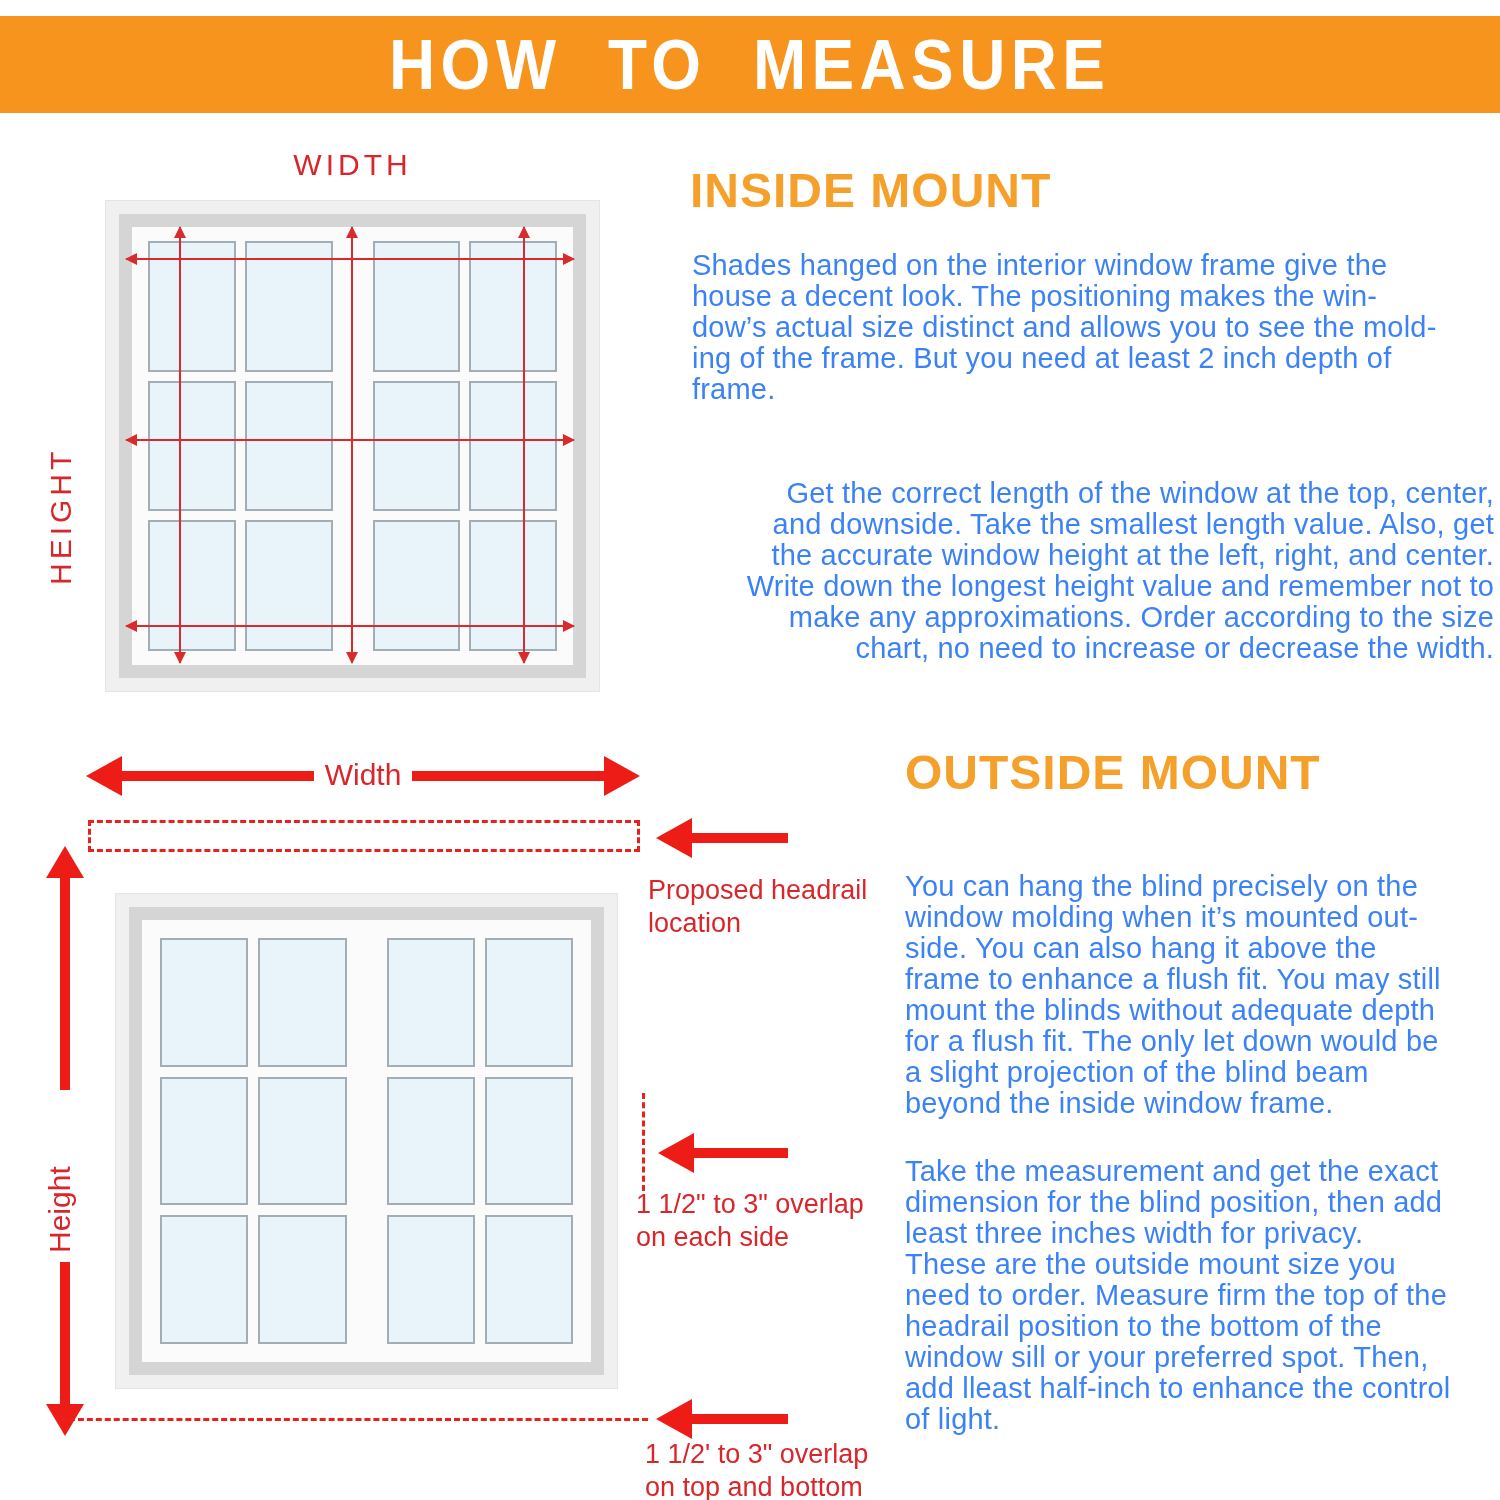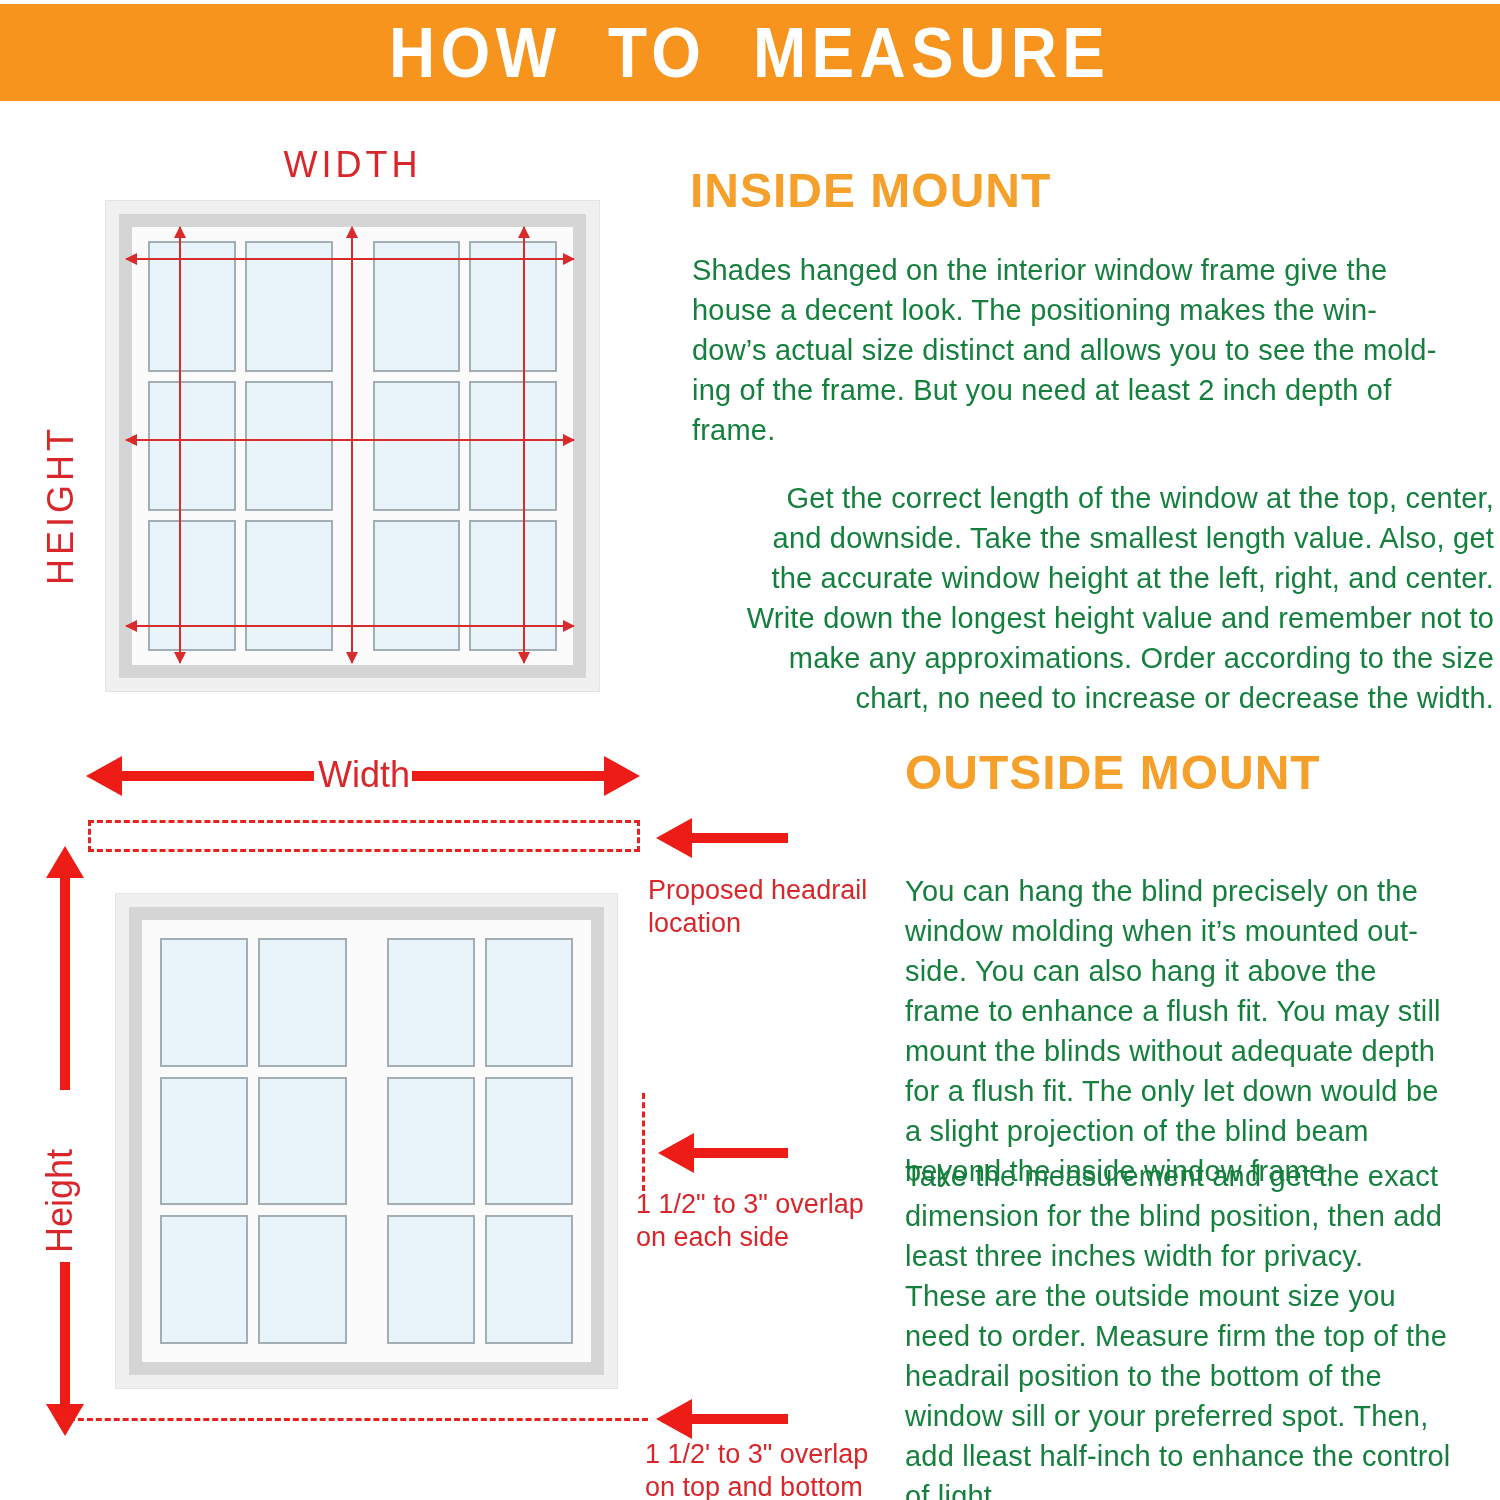--- a/index.html
+++ b/index.html
@@ -5,21 +5,21 @@
   html,body { margin:0; padding:0; }
   body {
     width:1500px; height:1500px; background:#ffffff;
     font-family:"Liberation Sans", sans-serif;
     position:relative; overflow:hidden;
   }
   .page { position:absolute; inset:0; }
 
   
   .banner {
-    position:absolute; left:0; top:4px; width:1500px; height:97px;
+    position:absolute; left:0; top:16px; width:1500px; height:97px;
     background:#F7941E; display:flex; align-items:center; justify-content:center;
   }
   .banner h1 {
     margin:0; color:#ffffff; font-size:71px; font-weight:bold;
     letter-spacing:6px; word-spacing:26px; transform:scaleX(0.9);
     white-space:nowrap;
   }
 
   
   .win-outer { position:absolute; background:#F0F0F0; border:1px solid #E4E4E4; box-sizing:border-box; padding:13px; }
@@ -50,26 +50,26 @@
   .tav.up::before   { content:""; position:absolute; top:-32px;    left:50%; transform:translateX(-50%); width:0; height:0; border:19px solid transparent; border-top:0;    border-bottom:32px solid #ED1C16; }
   .tav.down::after  { content:""; position:absolute; bottom:-32px; left:50%; transform:translateX(-50%); width:0; height:0; border:19px solid transparent; border-bottom:0; border-top:32px solid #ED1C16; }
 
   
   .dash-box { position:absolute; border:3px dashed #E8211D; box-sizing:border-box; }
   .dash-h   { position:absolute; border-top:3px dashed #E8211D; }
   .dash-v   { position:absolute; border-left:3px dashed #E8211D; }
 
   
   .rlab { position:absolute; color:#D9262B; font-size:27px; line-height:33px; white-space:pre-line; }
-  .rlab.big { font-size:36px; letter-spacing:4px; }
+  .rlab.big { font-size:30px; letter-spacing:4px; }
   .vert { writing-mode:vertical-rl; transform:rotate(180deg); }
 
   
   .mount-heading { position:absolute; color:#F5A02B; font-weight:bold; font-size:48px; letter-spacing:1px; white-space:nowrap; }
-  .body-text { position:absolute; color:#15803d; font-size:29px; line-height:40px; white-space:pre-line; letter-spacing:0.2px; }
+  .body-text { position:absolute; color:#3b82f6; font-size:29px; line-height:31px; white-space:pre-line; letter-spacing:0.2px; }
 </style>
 </head>
 <body>
 
 <div class="page">
 
   <div class="banner">
     <h1>HOW TO MEASURE</h1>
   </div>
 

